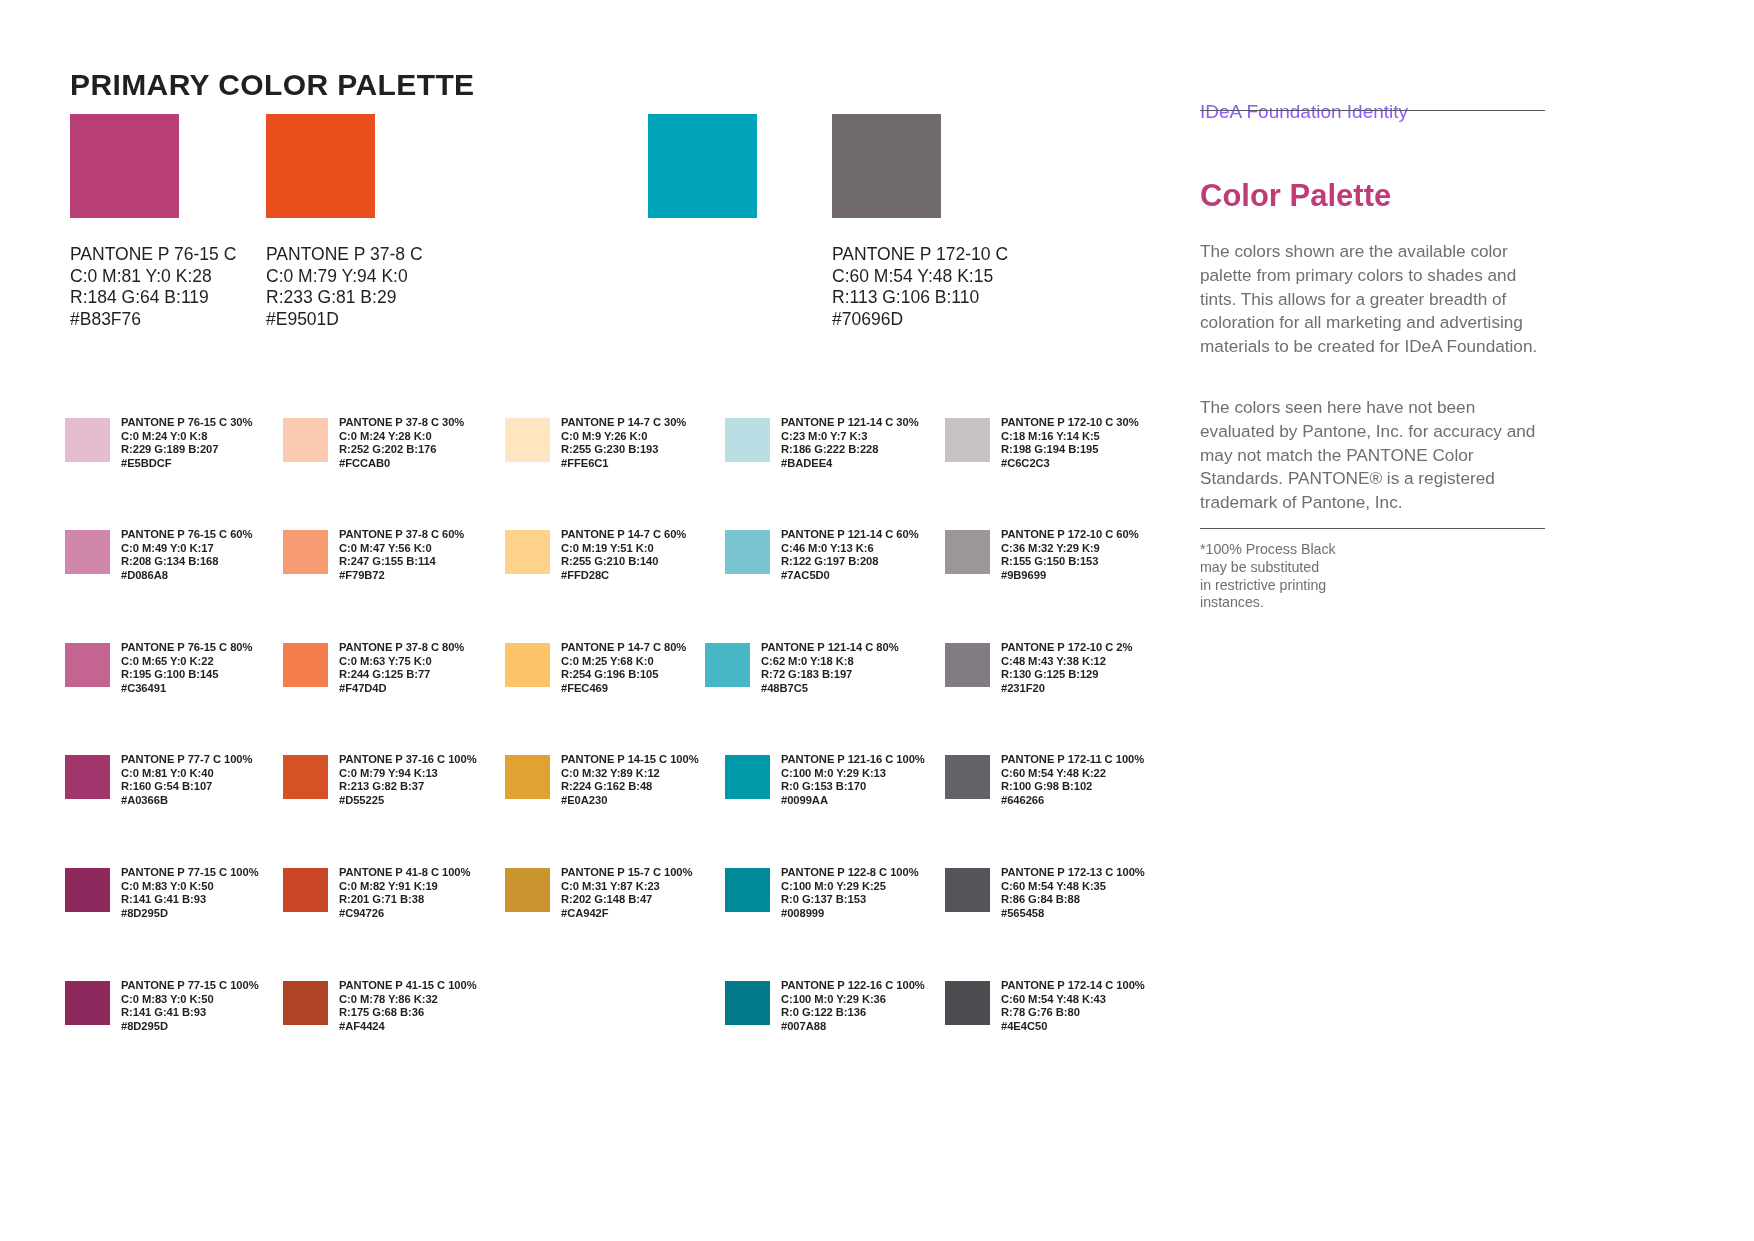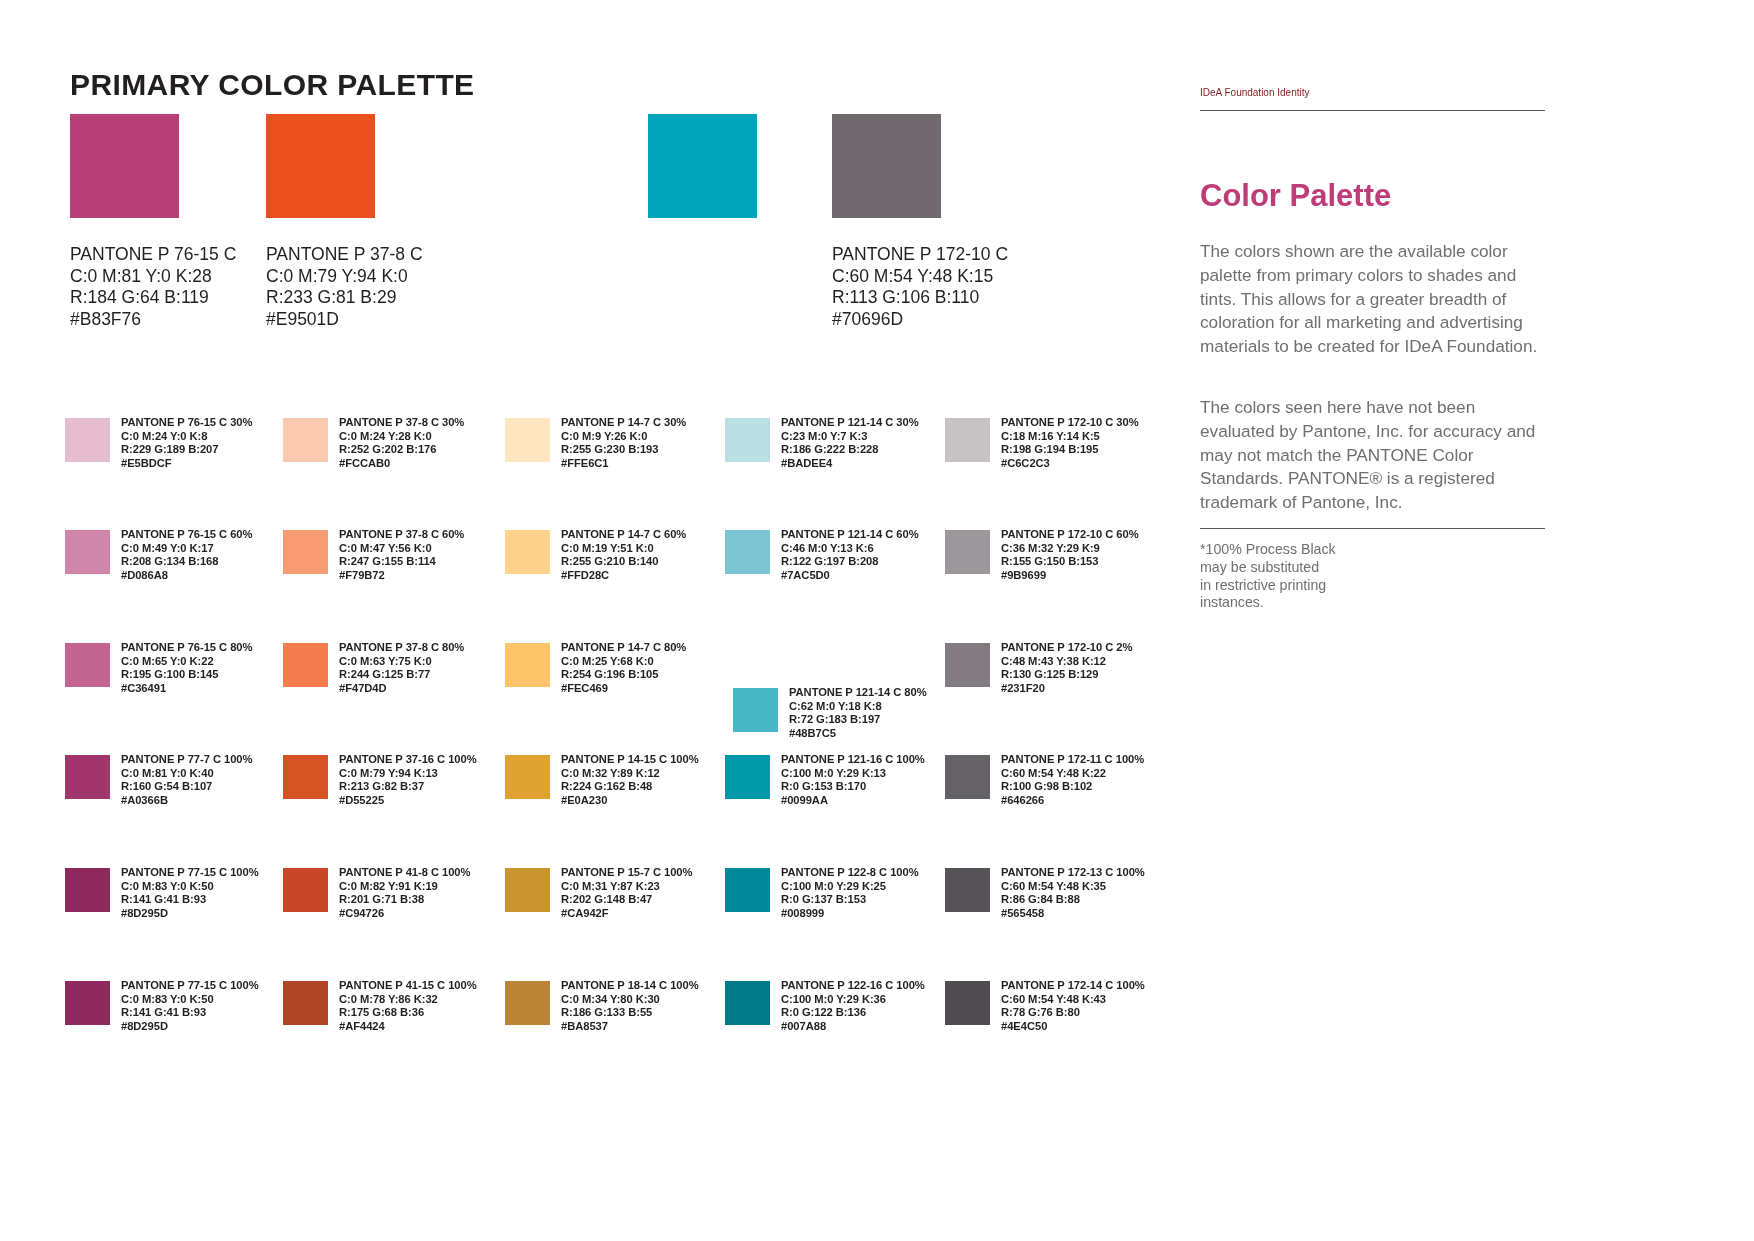--- a/index.html
+++ b/index.html
@@ -109,23 +109,23 @@
   #sidebar {
     position: absolute;
     left: 1200px;
     top: 0;
     width: 400px;
     height: 1241px;
   }
   #sidebar-eyebrow {
     position: absolute;
     left: 0;
-    top: 87px;
-    font-size: 10px;
-    color: #7f1d1d;
+    top: 101px;
+    font-size: 19px;
+    color: #8b5cf6;
     white-space: nowrap;
   }
   #sidebar-rule-top {
     position: absolute;
     left: 0;
     top: 110px;
     width: 345px;
     height: 1px;
     background: #58585b;
   }
@@ -324,21 +324,21 @@
         </div>
         <div class="sec-item" style="left: 440px;">
           <div class="sec-swatch" style="background: rgb(254, 196, 105);"></div>
           <div class="sec-text">
             <span class="ln">PANTONE P 14-7 C 80%</span>
             <span class="ln">C:0 M:25 Y:68 K:0</span>
             <span class="ln">R:254 G:196 B:105</span>
             <span class="ln">#FEC469</span>
           </div>
         </div>
-        <div class="sec-item" style="left: 668px; margin-top: 45px;">
+        <div class="sec-item" style="left: 640px;">
           <div class="sec-swatch" style="background: rgb(72, 183, 197);"></div>
           <div class="sec-text">
             <span class="ln">PANTONE P 121-14 C 80%</span>
             <span class="ln">C:62 M:0 Y:18 K:8</span>
             <span class="ln">R:72 G:183 B:197</span>
             <span class="ln">#48B7C5</span>
           </div>
         </div>
         <div class="sec-item" style="left: 880px;">
           <div class="sec-swatch" style="background: rgb(130, 124, 130);"></div>
@@ -454,29 +454,20 @@
             <span class="ln">#8D295D</span>
           </div>
         </div>
         <div class="sec-item" style="left: 218px;">
           <div class="sec-swatch" style="background: rgb(175, 68, 36);"></div>
           <div class="sec-text">
             <span class="ln">PANTONE P 41-15 C 100%</span>
             <span class="ln">C:0 M:78 Y:86 K:32</span>
             <span class="ln">R:175 G:68 B:36</span>
             <span class="ln">#AF4424</span>
-          </div>
-        </div>
-        <div class="sec-item" style="left: 440px;">
-          <div class="sec-swatch" style="background: rgb(186, 133, 55);"></div>
-          <div class="sec-text">
-            <span class="ln">PANTONE P 18-14 C 100%</span>
-            <span class="ln">C:0 M:34 Y:80 K:30</span>
-            <span class="ln">R:186 G:133 B:55</span>
-            <span class="ln">#BA8537</span>
           </div>
         </div>
         <div class="sec-item" style="left: 660px;">
           <div class="sec-swatch" style="background: rgb(0, 122, 136);"></div>
           <div class="sec-text">
             <span class="ln">PANTONE P 122-16 C 100%</span>
             <span class="ln">C:100 M:0 Y:29 K:36</span>
             <span class="ln">R:0 G:122 B:136</span>
             <span class="ln">#007A88</span>
           </div>

